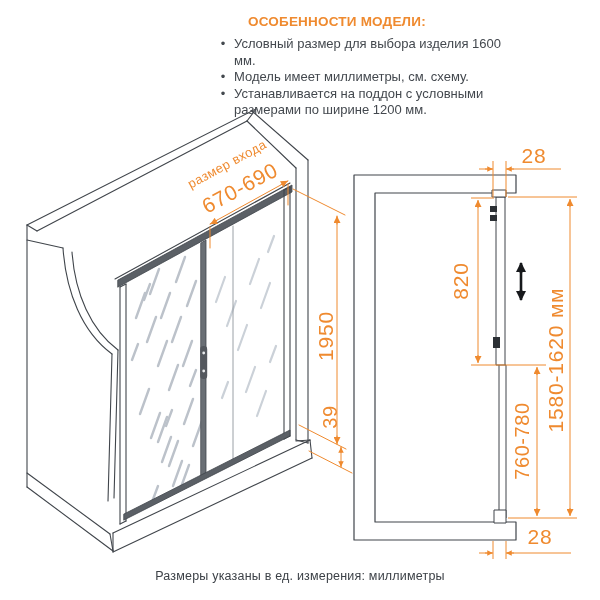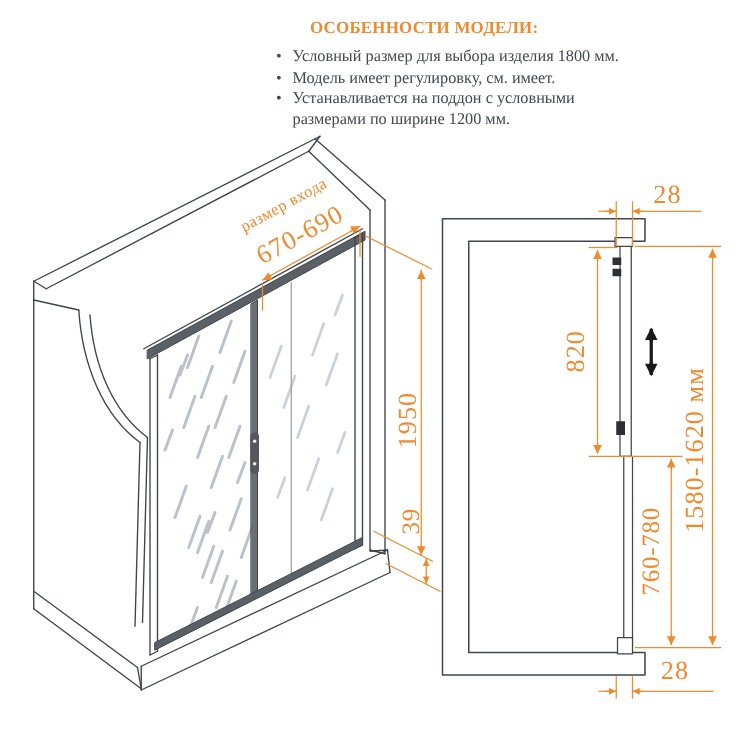--- a/index.html
+++ b/index.html
@@ -1,18 +1,18 @@
 <!DOCTYPE html>
 <html><head>
 <meta charset="utf-8">
 <style>
   html,body{margin:0;padding:0;background:#fff;}
   #stage{
     position:relative;width:600px;height:600px;background:#ffffff;overflow:hidden;
-    font-family:Liberation Serif, serif;
+    font-family:Liberation Sans, sans-serif;
     -webkit-font-smoothing:antialiased;
   }
   #lineart{position:absolute;left:0;top:0;}
   .features{position:absolute;left:212px;top:14px;width:345px;color:#43484e;}
   .features h1{
     margin:0 0 7px 36px;font-size:13.5px;font-weight:bold;color:#ef8a2f;letter-spacing:.2px;
   }
   .features ul{list-style:none;margin:0;padding:0;width:295px;}
   .features li{display:flex;font-size:13px;line-height:16.5px;color:#43484e;}
   .features li .dot{flex:0 0 22px;text-align:center;font-size:13px;color:#43484e;}
@@ -216,38 +216,39 @@
         <path d="M521,290 L521,300" marker-end="url(#mb)"></path>
       </g>
     </g>
   </svg>
 
   <div class="features">
     <h1>ОСОБЕННОСТИ МОДЕЛИ:</h1>
     <ul>
       <li>
         <span class="dot">•</span>
-        <span class="txt">Условный размер для выбора изделия 1800 мм.</span>
+        <span class="txt">Условный размер для выбора изделия 1600 мм.</span>
       </li>
       <li>
         <span class="dot">•</span>
-        <span class="txt">Модель имеет регулировку, см. имеет.</span>
+        <span class="txt">Модель имеет миллиметры, см. схему.</span>
       </li>
       <li>
         <span class="dot">•</span>
         <span class="txt">Устанавливается на поддон с условными размерами по ширине 1200 мм.</span>
       </li>
     </ul>
   </div>
 
   <div class="dim rot-iso small-lbl" style="left:227px;top:164px;">размер входа</div>
   <div class="dim rot-iso big-lbl" style="left:240px;top:188px;">670-690</div>
   <div class="dim rot-v big-lbl" style="left:326px;top:336px;">1950</div>
   <div class="dim rot-v mid-lbl" style="left:330px;top:417px;">39</div>
 
   <div class="dim big-lbl" style="left:534px;top:156px;">28</div>
   <div class="dim rot-v big-lbl" style="left:461px;top:281px;">820</div>
   <div class="dim rot-v big-lbl" style="left:556px;top:360px;">1580-1620 мм</div>
   <div class="dim rot-v mid-lbl" style="left:522px;top:441px;">760-780</div>
   <div class="dim big-lbl" style="left:540px;top:537px;">28</div>
 
+  <div class="footer-note">Размеры указаны в ед. измерения: миллиметры</div>
 
 </div>
 
 </body></html>

